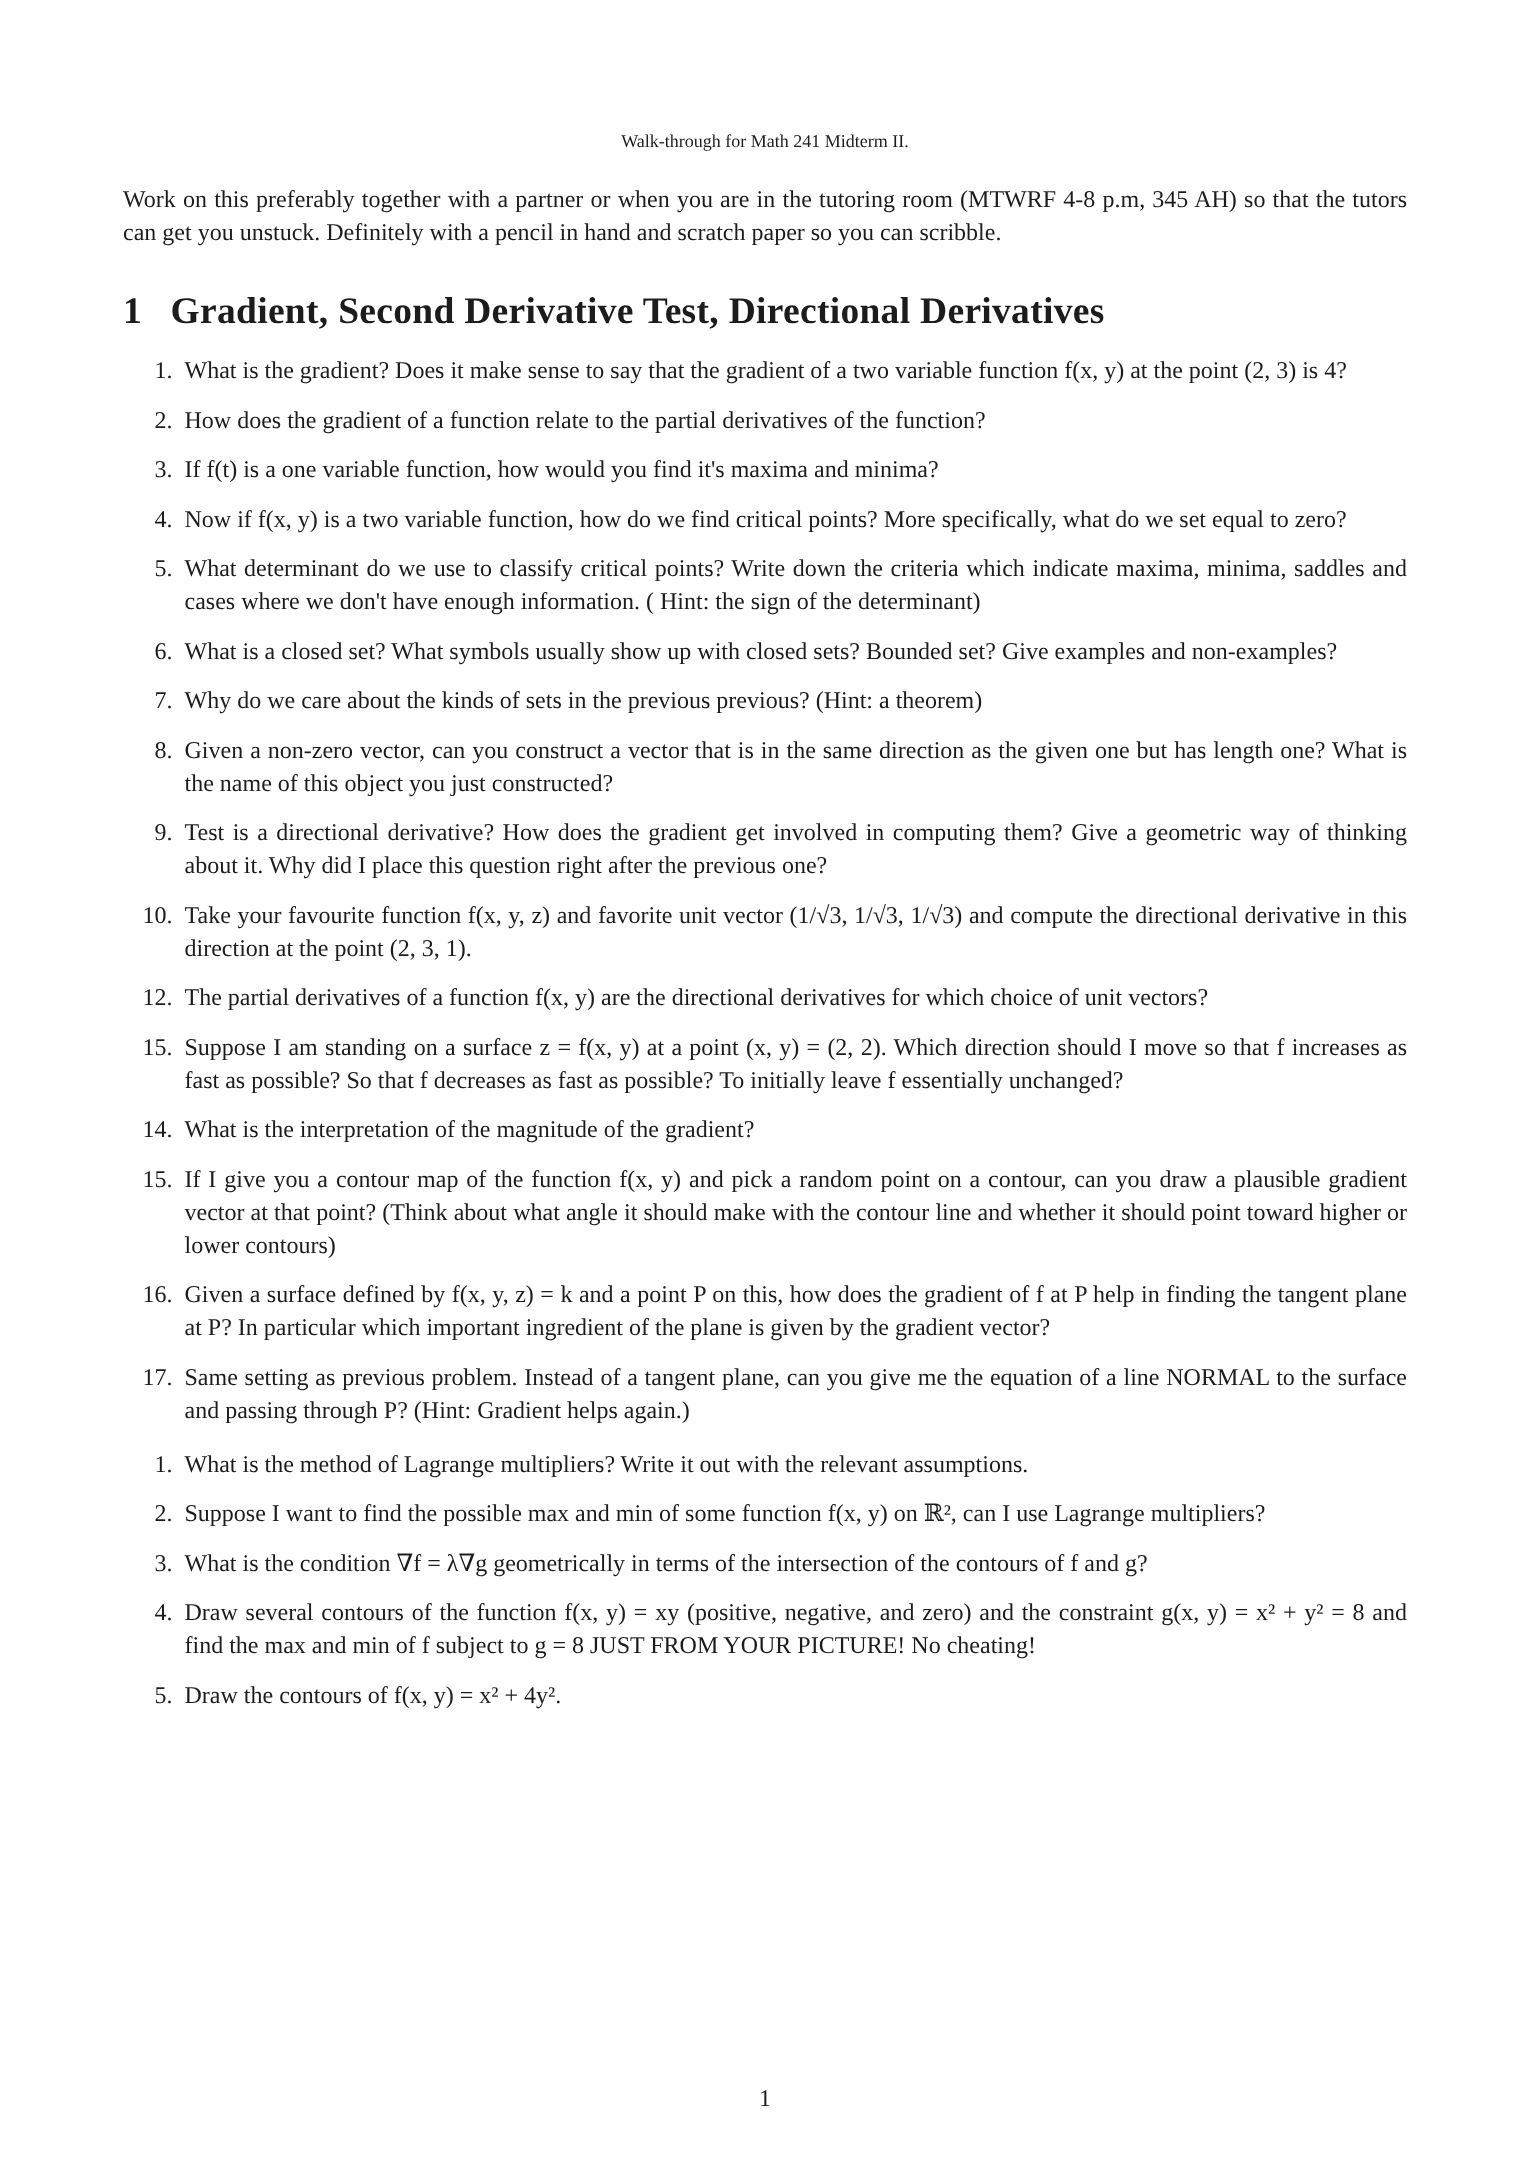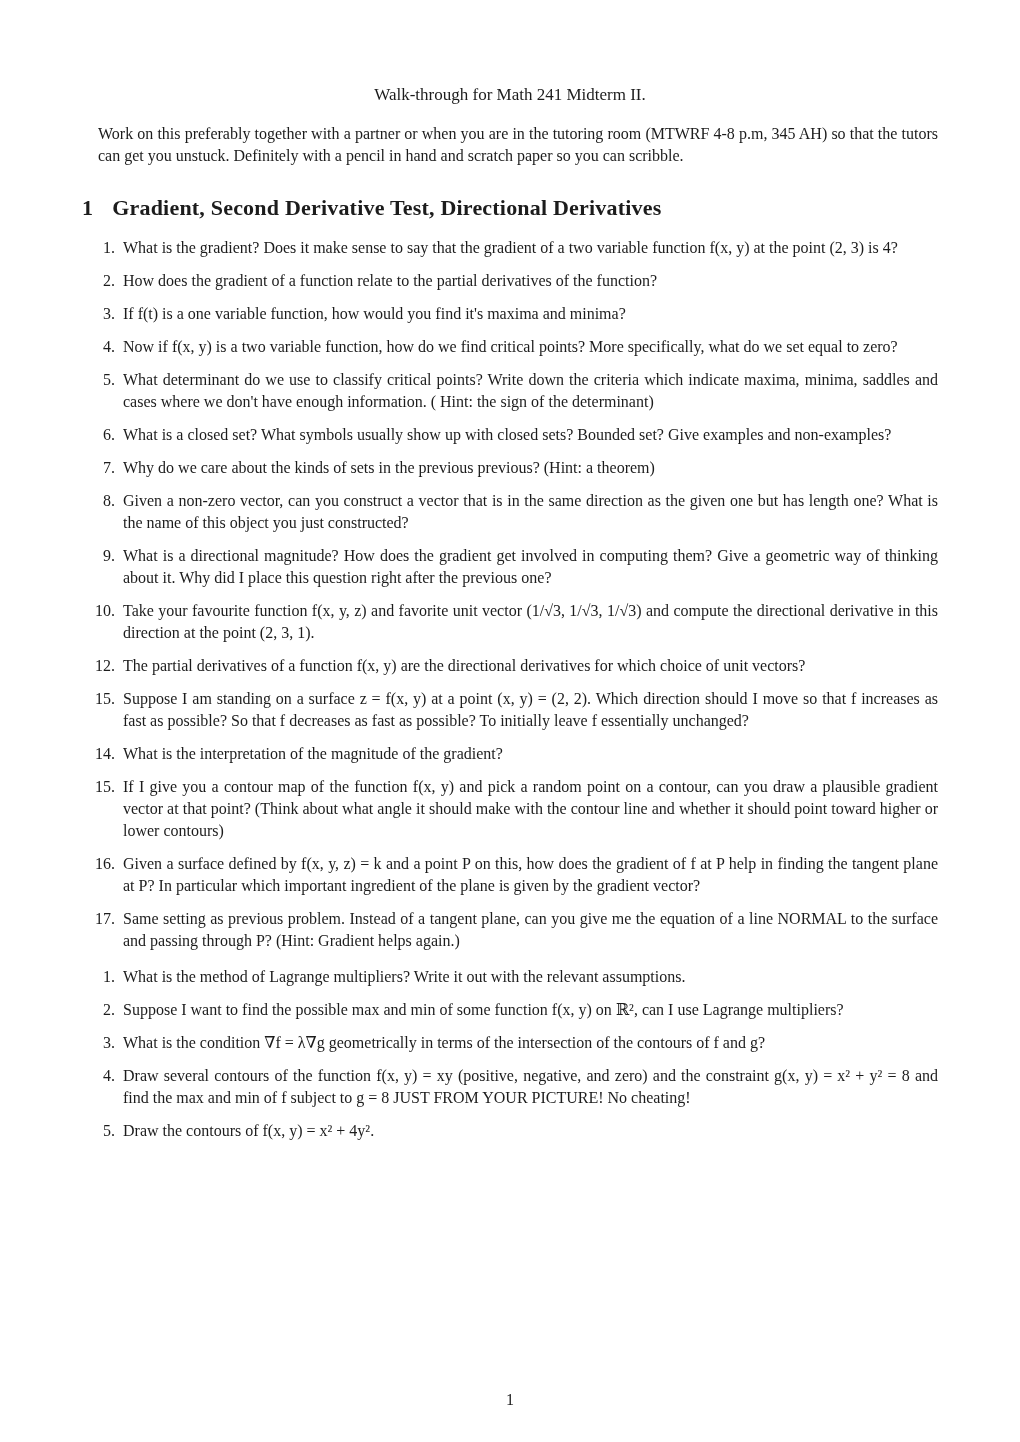--- a/index.html
+++ b/index.html
@@ -16,30 +16,30 @@
     font-family: "Liberation Serif", "DejaVu Serif", serif;
     font-size: 16px;
     line-height: 22px;
     overflow: hidden;
   }
   .content {
     padding: 84px 82px 0 82px;
   }
   .doc-title {
     text-align: center;
-    font-size: 17px;
+    font-size: 12px;
     line-height: 21px;
   }
   .intro {
-    margin: 18px 0 0 16px;
+    margin: 18px 0 0 0;
     text-align: justify;
   }
   .sec-heading {
     margin-top: 26px;
-    font-size: 22px;
+    font-size: 25px;
     line-height: 30px;
     font-weight: bold;
     letter-spacing: 0.2px;
   }
   .sec-heading .sec-num {
     display: inline-block;
     margin-right: 19px;
   }
   .sec-heading.second {
     margin-top: 32px;
@@ -113,21 +113,21 @@
       <div class="qitem">
         <span class="num">7.</span>
         <span class="txt">Why do we care about the kinds of sets in the previous previous? (Hint: a theorem)</span>
       </div>
       <div class="qitem">
         <span class="num">8.</span>
         <span class="txt">Given a non-zero vector, can you construct a vector that is in the same direction as the given one but has length one? What is the name of this object you just constructed?</span>
       </div>
       <div class="qitem">
         <span class="num">9.</span>
-        <span class="txt">What is a directional magnitude? How does the gradient get involved in computing them? Give a geometric way of thinking about it. Why did I place this question right after the previous one?</span>
+        <span class="txt">Test is a directional derivative? How does the gradient get involved in computing them? Give a geometric way of thinking about it. Why did I place this question right after the previous one?</span>
       </div>
       <div class="qitem">
         <span class="num">10.</span>
         <span class="txt">Take your favourite function f(x, y, z) and favorite unit vector (1/√3, 1/√3, 1/√3) and compute the directional derivative in this direction at the point (2, 3, 1).</span>
       </div>
       <div class="qitem">
         <span class="num">12.</span>
         <span class="txt">The partial derivatives of a function f(x, y) are the directional derivatives for which choice of unit vectors?</span>
       </div>
       <div class="qitem">

